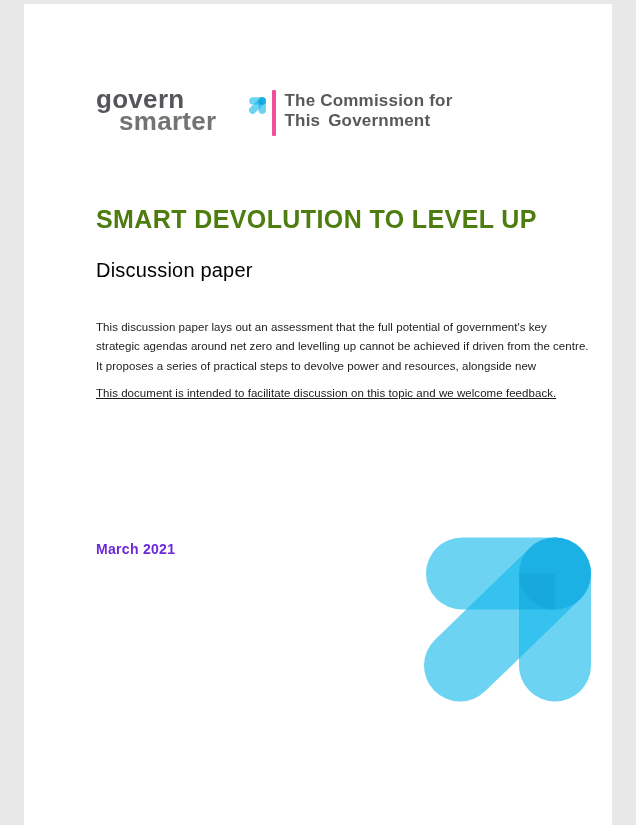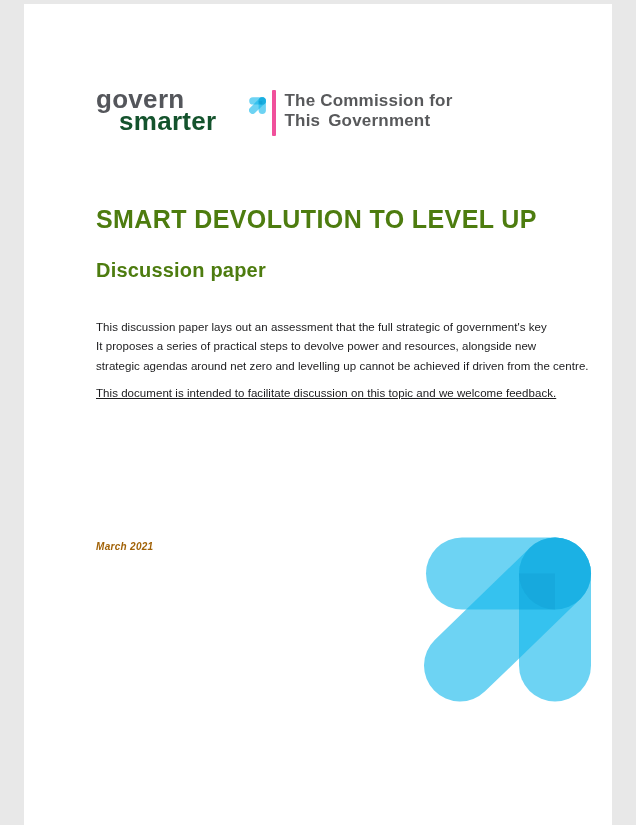--- a/index.html
+++ b/index.html
@@ -23,21 +23,21 @@
   }
   .wordmark {
     position: relative;
     width: 158px;
     font-weight: 700;
     font-size: 26px;
     line-height: 22px;
     letter-spacing: 0.3px;
   }
   .wordmark .line1 { color: #54565b; }
-  .wordmark .line2 { color: #14532d; margin-left: 23px; }
+  .wordmark .line2 { color: #737373; margin-left: 23px; }
   .wordmark .mark-icon {
     position: absolute;
     right: -12px;
     top: 9px;
     width: 17px;
     height: 17px;
   }
   .logo-divider {
     width: 3.5px;
     height: 46px;
@@ -66,45 +66,44 @@
     color: #4d7c0f;
     font-size: 25px;
     font-weight: 800;
     letter-spacing: 0.4px;
     white-space: nowrap;
   }
   .cover-subtitle {
     position: absolute;
     left: 72px;
     top: 255px;
-    color: #4d7c0f;
+    color: #000000;
     font-size: 20px;
-    font-weight: 700;
+    font-weight: 400;
     letter-spacing: 0.2px;
   }
   .cover-body {
     position: absolute;
     left: 72px;
     top: 314px;
     width: 540px;
     color: #1b1b1d;
     font-size: 11.5px;
     line-height: 19.4px;
     letter-spacing: 0.05px;
   }
   .cover-body .para2 { margin-top: 8px; text-decoration: underline; }
   .cover-date {
     position: absolute;
     left: 72px;
     top: 537px;
-    color: #a16207;
-    font-size: 10px;
+    color: #6d28d9;
+    font-size: 14px;
     font-weight: 700;
     letter-spacing: 0.3px;
-    font-style: italic;
   }
 
   
   .arrow-graphic {
     position: absolute;
     left: 400px;
     top: 531px;
     width: 168px;
     height: 167px;
   }
@@ -136,23 +135,23 @@
       <div class="t2">This Government</div>
     </div>
   </div>
 
   <div class="cover-title">SMART DEVOLUTION TO LEVEL UP</div>
 
   <div class="cover-subtitle">Discussion paper</div>
 
   <div class="cover-body">
     <div class="para1">
-      <div>This discussion paper lays out an assessment that the full strategic of government's key</div>
+      <div>This discussion paper lays out an assessment that the full potential of government's key</div>
+      <div>strategic agendas around net zero and levelling up cannot be achieved if driven from the centre.</div>
       <div>It proposes a series of practical steps to devolve power and resources, alongside new</div>
-      <div>strategic agendas around net zero and levelling up cannot be achieved if driven from the centre.</div>
     </div>
     <div class="para2">This document is intended to facilitate discussion on this topic and we welcome feedback.</div>
   </div>
 
   <div class="cover-date">March 2021</div>
 
   <svg class="arrow-graphic" viewBox="0 0 168 166" aria-hidden="true">
     <g fill="#14b8ec" fill-opacity="0.62">
       <rect x="2" y="2" width="165" height="72" rx="36"></rect>
       <rect x="95" y="2" width="72" height="164" rx="36"></rect>

